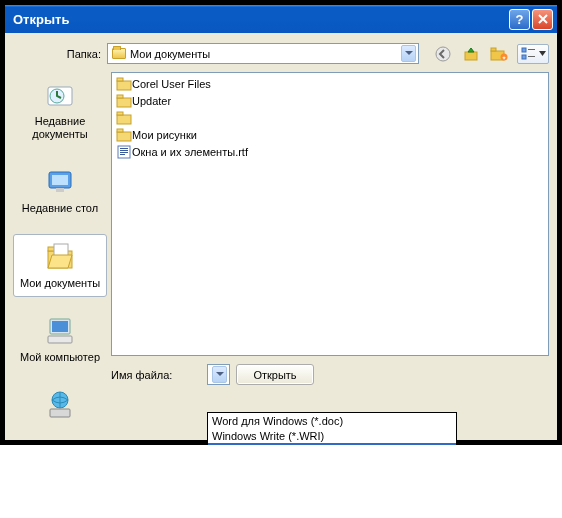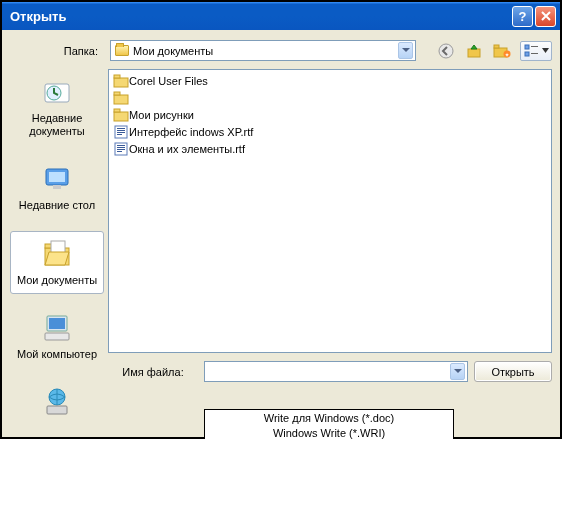--- a/index.html
+++ b/index.html
@@ -1,37 +1,37 @@
 <!DOCTYPE html>
 <html><head>
 <meta charset="utf-8">
 <style>
 * { box-sizing: border-box; margin: 0; padding: 0; }
 body { font-family: Tahoma, sans-serif; font-size: 11px; background: #fff; }
 
-.window { width: 562px; border: 2px solid #000000; background: #ece9d8; }
+.window { width: 562px; border: 5px solid #000000; background: #ece9d8; }
 
 .titlebar {
   height: 28px;
   background: linear-gradient(to bottom, #3a95ff 0%, #0a5bc4 8%, #0a5bc4 50%, #0956c0 100%);
   display: flex; align-items: center; padding: 0 4px 0 8px;
   color: #fff; font-weight: bold; font-size: 13px;
 }
 .titlebar .title { flex: 1; }
 .titlebar-btn {
   width: 21px; height: 21px; margin-left: 2px; border-radius: 3px;
   display: flex; align-items: center; justify-content: center;
   border: 1px solid #fff; color: #fff; font-weight: bold; font-size: 13px;
 }
 .help-btn { background: linear-gradient(to bottom, #6fa6e8, #2d6bc9); }
 .close-btn { background: linear-gradient(to bottom, #f5937b, #d9462a); }
 
 .body { padding: 10px 8px 8px 8px; }
 
-.toprow { display: flex; align-items: center; gap: 6px; margin-bottom: 8px; }
+.toprow { display: flex; align-items: center; gap: 0; margin-bottom: 8px; }
 .toprow .label { width: 94px; text-align: right; padding-right: 6px; }
 
 .combo {
   height: 21px; background: #fff; border: 1px solid #7f9db9;
   display: flex; align-items: center; padding: 0 2px 0 4px;
   position: relative;
 }
 .combo-main { flex: 1; width: 253px; }
 .combo .text { flex: 1; white-space: nowrap; overflow: hidden; }
 .combo .arrow {
@@ -57,21 +57,21 @@
 
 .right { flex: 1; display: flex; flex-direction: column; }
 
 .filelist {
   background: #fff; border: 1px solid #7f9db9; height: 284px;
   padding: 2px; overflow: hidden;
 }
 .file-item { display: flex; align-items: center; height: 17px; gap: 0; padding-left: 2px; }
 .file-item .fi { width: 16px; height: 14px; flex-shrink: 0; }
 
-.bottom-rows { margin-top: 8px; display: flex; flex-direction: column; gap: 6px; position: relative; text-align: center; }
+.bottom-rows { margin-top: 8px; display: flex; gap: 6px; position: relative; }
 .brow { display: flex; align-items: center; gap: 6px; }
 .brow .blabel { width: 90px; }
 .brow .combo { flex: 1; }
 .brow .btn {
   width: 78px; height: 21px; background: linear-gradient(to bottom, #fff, #ece9d8);
   border: 1px solid #acacac; border-radius: 3px;
   display: flex; align-items: center; justify-content: center;
   box-shadow: inset 0 0 0 1px #fff;
 }
 
@@ -196,37 +196,34 @@
                   <rect x="1" y="4" width="14" height="9" fill="#f5d873" stroke="#c8a12b"></rect>
                   <rect x="1" y="1" width="6" height="3" fill="#f5d873" stroke="#c8a12b"></rect>
                 </svg></span>
               <span>Corel User Files</span>
             </div>
             <div class="file-item">
               <span class="fi"><svg width="16" height="14" viewBox="0 0 16 14">
                   <rect x="1" y="4" width="14" height="9" fill="#f5d873" stroke="#c8a12b"></rect>
                   <rect x="1" y="1" width="6" height="3" fill="#f5d873" stroke="#c8a12b"></rect>
                 </svg></span>
+              <span>Updater</span>
+            </div>
+            <div class="file-item">
+              <span class="fi"><svg width="16" height="14" viewBox="0 0 16 14">
+                  <rect x="1" y="4" width="14" height="9" fill="#f5d873" stroke="#c8a12b"></rect>
+                  <rect x="1" y="1" width="6" height="3" fill="#f5d873" stroke="#c8a12b"></rect>
+                </svg></span>
             </div>
             <div class="file-item">
               <span class="fi"><svg width="16" height="14" viewBox="0 0 16 14">
                   <rect x="1" y="4" width="14" height="9" fill="#f5d873" stroke="#c8a12b"></rect>
                   <rect x="1" y="1" width="6" height="3" fill="#f5d873" stroke="#c8a12b"></rect>
                 </svg></span>
               <span>Мои рисунки</span>
-            </div>
-            <div class="file-item">
-              <span class="fi"><svg width="16" height="14" viewBox="0 0 16 14">
-                  <rect x="2" y="1" width="12" height="12" fill="#fff" stroke="#5a7ab8"></rect>
-                  <rect x="4" y="3" width="8" height="1" fill="#3a5a98"></rect>
-                  <rect x="4" y="5" width="8" height="1" fill="#3a5a98"></rect>
-                  <rect x="4" y="7" width="8" height="1" fill="#3a5a98"></rect>
-                  <rect x="4" y="9" width="5" height="1" fill="#3a5a98"></rect>
-                </svg></span>
-              <span>Интерфейс indows XP.rtf</span>
             </div>
             <div class="file-item">
               <span class="fi"><svg width="16" height="14" viewBox="0 0 16 14">
                   <rect x="2" y="1" width="12" height="12" fill="#fff" stroke="#5a7ab8"></rect>
                   <rect x="4" y="3" width="8" height="1" fill="#3a5a98"></rect>
                   <rect x="4" y="5" width="8" height="1" fill="#3a5a98"></rect>
                   <rect x="4" y="7" width="8" height="1" fill="#3a5a98"></rect>
                   <rect x="4" y="9" width="5" height="1" fill="#3a5a98"></rect>
                 </svg></span>
               <span>Окна и их элементы.rtf</span>
@@ -237,21 +234,21 @@
           <div class="brow">
             <div class="blabel">Имя файла:</div>
             <div class="combo">
               <span class="text"></span>
               <span class="arrow"></span>
             </div>
             <div class="btn">Открыть</div>
           </div>
 
           <div class="dropdown" id="dropdown">
-              <div class="opt">Write для Windows (*.doc)</div>
+              <div class="opt">Word для Windows (*.doc)</div>
               <div class="opt">Windows Write (*.WRI)</div>
               <div class="opt sel">Файлы RTF (*.rtf)</div>
               <div class="opt">Текстовые документы (*.txt)</div>
               <div class="opt">Текстовые документы MS-DOS (*.txt)</div>
               <div class="opt">Текстовый документ в Юникоде (*.txt)</div>
               <div class="opt">Все документы (*.*)</div>
             </div>
         </div>
       </div>
 

